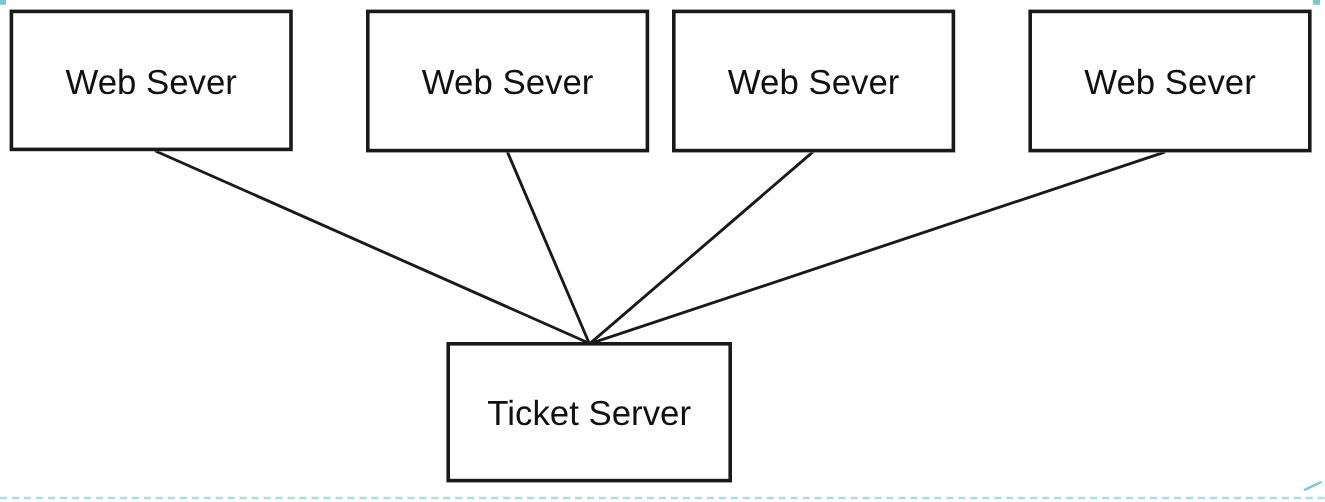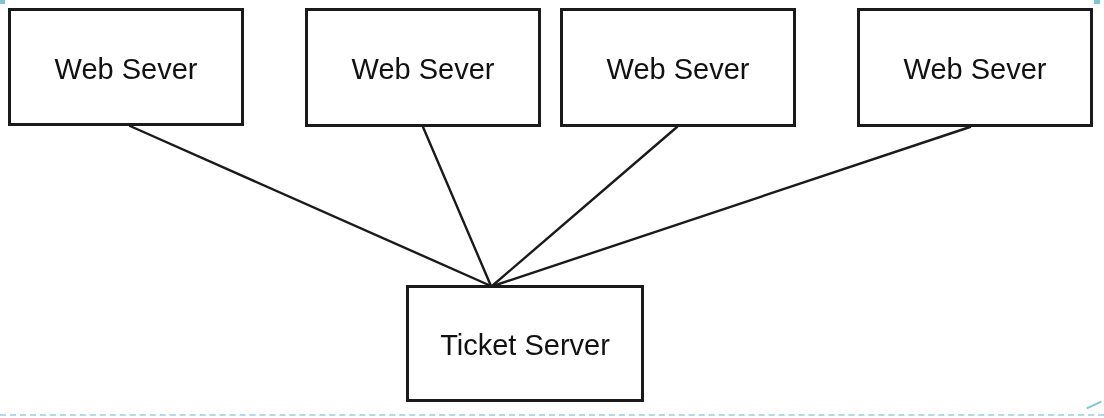--- a/index.html
+++ b/index.html
@@ -86,21 +86,21 @@
   </div>
 
   <div class="node" style="left: 560px; top: 8px; width: 236px; height: 119px; border-color: rgb(26, 26, 26);">
     <span class="node-label">Web Sever</span>
   </div>
 
   <div class="node" style="left: 857px; top: 8px; width: 236px; height: 119px; border-color: rgb(26, 26, 26);">
     <span class="node-label">Web Sever</span>
   </div>
 
-  <div class="node" style="left: 372px; top: 285px; width: 238px; height: 117px; border-color: rgb(26, 26, 26); margin-left: 34px;">
+  <div class="node" style="left: 372px; top: 285px; width: 238px; height: 117px; border-color: rgb(26, 26, 26);">
     <span class="node-label">Ticket Server</span>
   </div>
 
   <div class="artifact-bottom-dash"></div>
   <div class="artifact-corner tl"></div>
   <div class="artifact-corner tr"></div>
   <div class="artifact-corner br"></div>
 
 </div>
 

